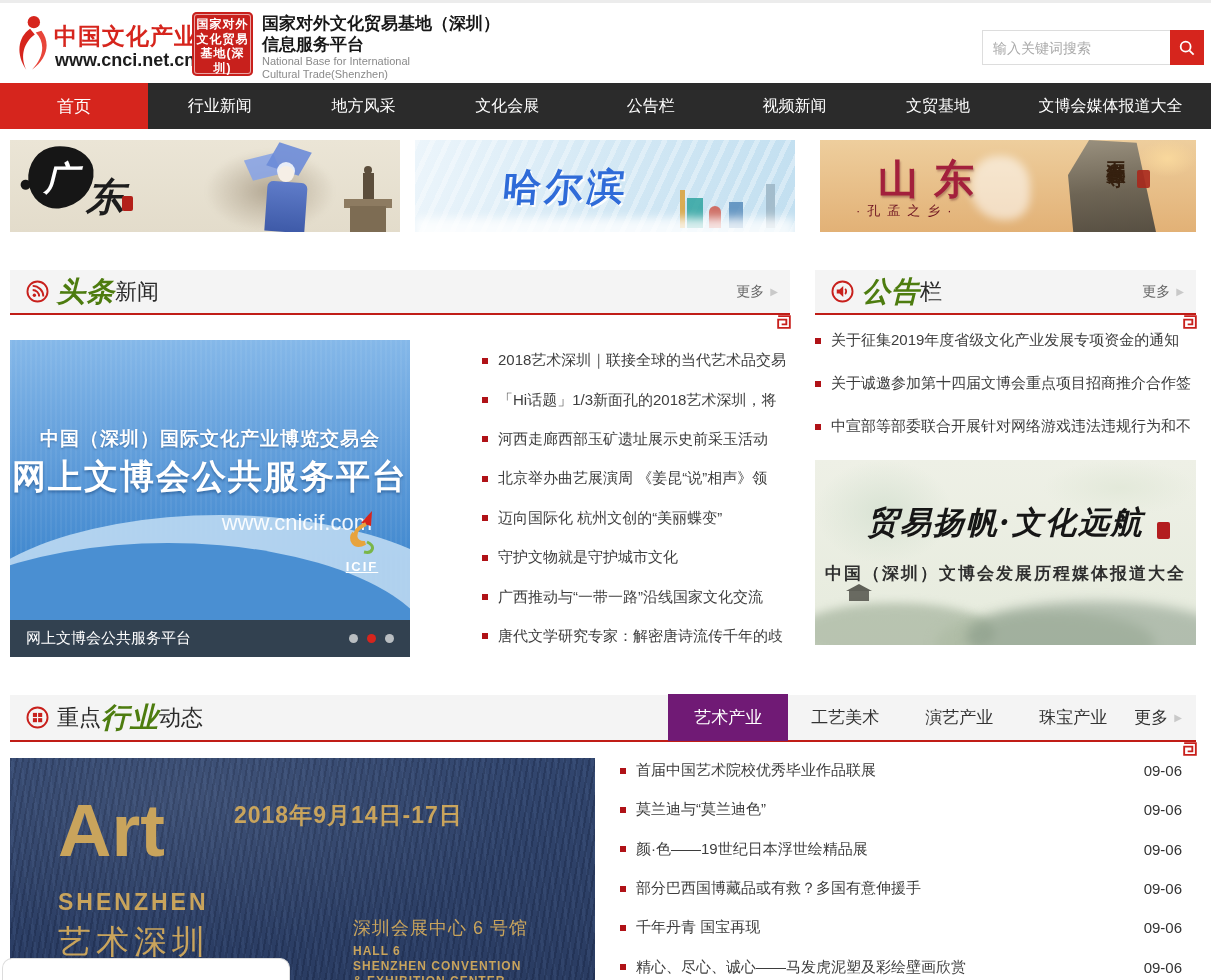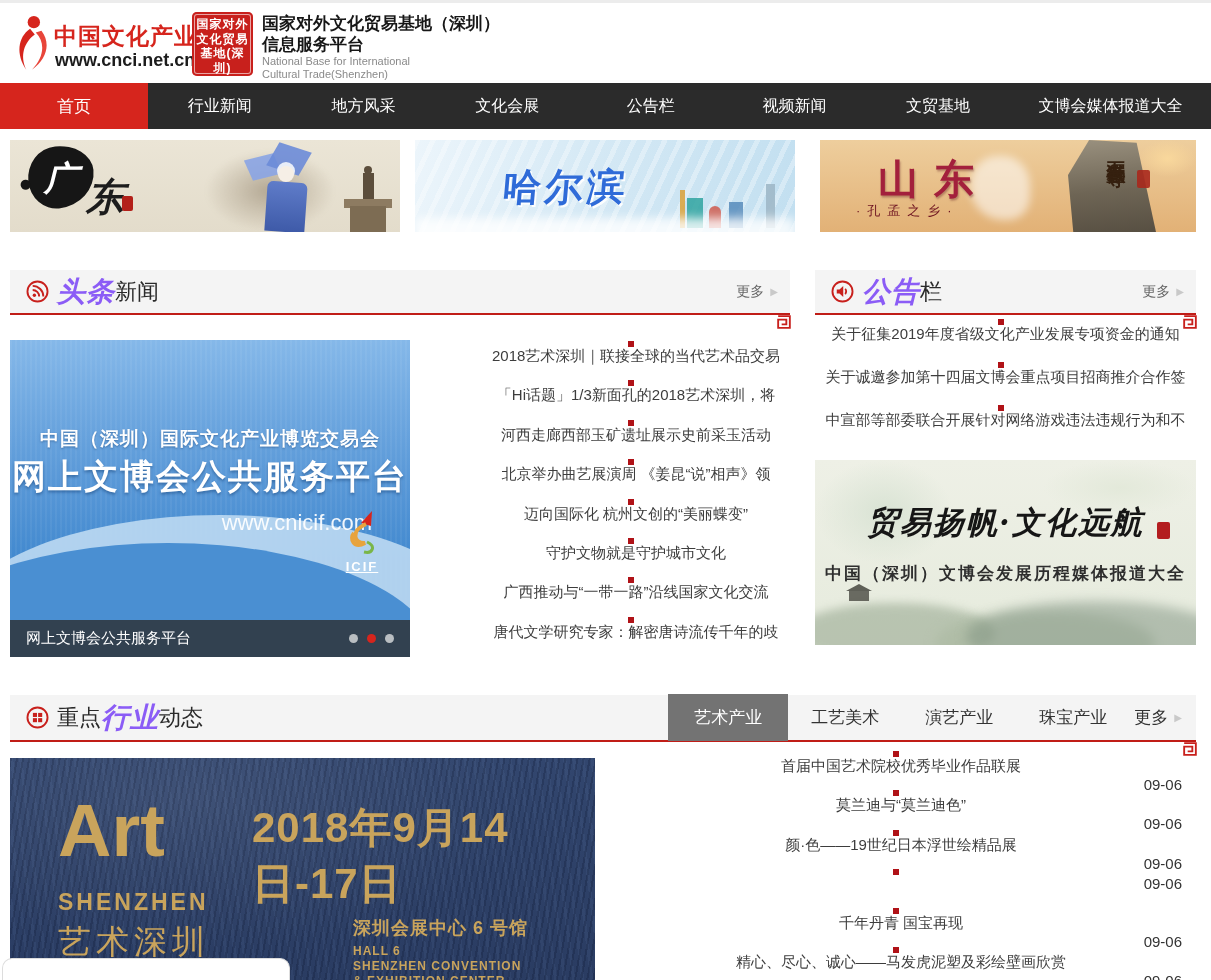--- a/index.html
+++ b/index.html
@@ -61,21 +61,21 @@
   .rb3 .stone { position:absolute; right:40px; top:0; width:88px; height:92px; background:linear-gradient(175deg,#9a917f,#6e6555 55%,#574f42); clip-path:polygon(24% 0,78% 3%,100% 100%,6% 100%,0 38%); }
   .rb3 .stone-text { position:absolute; right:66px; top:6px; writing-mode:vertical-rl; font-family:"DejaVu Serif",serif; font-weight:bold; font-size:19px; color:#35200f; letter-spacing:2px; }
   .rb3 .stone-seal { position:absolute; right:46px; top:30px; width:13px; height:18px; background:#a8281c; border-radius:2px; opacity:.9; }
   .rb3 .ghost { position:absolute; left:150px; top:16px; width:60px; height:64px; background:rgba(255,255,255,.55); border-radius:50% 50% 40% 60%; filter:blur(4px); }
   .rb3 .sname { position:absolute; left:58px; top:12px; font-family:"DejaVu Serif",serif; font-weight:bold; font-size:40px; color:#a3203c; letter-spacing:16px; text-shadow:1px 2px 2px rgba(90,20,30,.35); }
   .rb3 .ssub { position:absolute; left:36px; top:62px; font-size:13px; color:#6e1320; letter-spacing:7px; }
 
   
   .sec-hd { position:absolute; height:45px; background:#f4f4f4; border-bottom:2px solid #c01d17; display:flex; align-items:center; }
   .sec-ico { width:23px; height:23px; margin:0 8px 0 16px; flex:none; }
-  .t-cal { font-family:"DejaVu Serif",serif; font-style:italic; font-weight:bold; font-size:28px; color:#8b5cf6; letter-spacing:1px;text-align:center; }
+  .t-cal { font-family:"DejaVu Serif",serif; font-style:italic; font-weight:bold; font-size:28px; color:#4d7c0f; letter-spacing:1px;text-align:center; }
   .t-reg { font-size:22px; color:#2a2a2a; font-weight:500; }
   .more { margin-left:auto; display:flex; align-items:center; cursor:pointer; padding-right:12px; }
   .more .ml { font-size:14px; color:#666; }
   .more .ma { font-size:10px; color:#c9c9c9; margin-left:6px; }
   .orn { position:absolute; right:-1px; bottom:-16px; width:14px; height:14px; }
 
   
   .carousel { position:absolute; left:10px; top:340px; width:400px; height:317px; overflow:hidden; }
   .c-img { position:absolute; inset:0 0 37px 0; overflow:hidden; cursor:pointer;
     background:repeating-linear-gradient(90deg,rgba(255,255,255,.05) 0 2px,rgba(255,255,255,0) 2px 5px),
@@ -88,21 +88,21 @@
   .c-logo { position:absolute; right:22px; bottom:46px; width:52px; text-align:center; }
   .c-logo .lt { color:#fff; font-size:13px; letter-spacing:2px; font-weight:bold;text-decoration:underline; }
   .c-cap { position:absolute; left:0; bottom:0; width:100%; height:37px; background:rgba(33,49,65,.92); display:flex; align-items:center; padding:0 16px; }
   .c-cap .ct { color:#fff; font-size:15px; }
   .dots { margin-left:auto; display:flex; gap:9px; }
   .dot { width:9px; height:9px; border-radius:50%; background:#b9bec2; cursor:pointer; }
   .dot.active { background:#d6251d; }
 
   
   .news-list { position:absolute; list-style:none; }
-  .news-list li { display:flex; align-items:center; overflow:hidden; white-space:nowrap; font-size:15px; color:#3d3d3d; cursor:pointer;flex-direction:column; }
+  .news-list li { display:flex; align-items:center; overflow:hidden; white-space:nowrap; font-size:15px; color:#3d3d3d; cursor:pointer; }
   .blt { width:6px; height:6px; background:#b01217; margin-right:10px; flex:none; }
   .hl-list { left:482px; top:341px; width:308px; }
   .hl-list li { height:39.4px; }
   .nt-list { left:815px; top:319px; width:381px; }
   .nt-list li { height:43px; }
   .in-list { left:620px; top:751px; width:562px; }
   .in-list li { height:39.3px; }
   .in-list .dt { margin-left:auto; color:#333; font-size:15px; }
 
   
@@ -117,35 +117,35 @@
   .tb-house::before { content:""; position:absolute; left:-3px; top:-7px; border-left:13px solid transparent; border-right:13px solid transparent; border-bottom:7px solid #3c3c35; }
   .tb-cal { position:absolute; left:0; top:42px; width:100%; text-align:center; font-family:"DejaVu Serif",serif; font-style:italic; font-weight:bold; font-size:31px; color:#161616; letter-spacing:2px; }
   .tb-seal { position:absolute; right:26px; top:62px; width:13px; height:17px; background:#b31d1f; border-radius:2px; }
   .tb-sub { position:absolute; left:0; top:102px; width:100%; text-align:center; font-size:17px; font-weight:bold; color:#2e2e2e; letter-spacing:2px; }
 
   
   .ind-hd { left:10px; top:695px; width:1186px; height:47px; }
   .t-pre,.t-post { font-size:22px; color:#2a2a2a; font-weight:500; }
   .tabs { margin-left:auto; display:flex; align-items:stretch; height:47px; }
   .tab { display:flex; align-items:center; padding:0 23px; font-size:17px; color:#333; cursor:pointer; }
-  .tab.active { background:#737373; color:#fff; padding:0 26px; }
+  .tab.active { background:#701a75; color:#fff; padding:0 26px; }
   .tabs .more { padding-right:14px; margin-left:4px; }
   .tabs .ml { font-size:17px; color:#333; }
 
   
   .art-banner { position:absolute; left:10px; top:758px; width:585px; height:222px; overflow:hidden; cursor:pointer; color:#c9a45c;
     background:radial-gradient(ellipse at 30% 18%,rgba(255,255,255,.07),rgba(255,255,255,0) 60%),
                repeating-linear-gradient(100deg,rgba(8,16,40,.22) 0 2px,rgba(8,16,40,0) 2px 6px),
                repeating-linear-gradient(83deg,rgba(120,150,200,.08) 0 3px,rgba(120,150,200,0) 3px 9px),
                linear-gradient(180deg,#32466e 0%,#2a3c62 100%); }
   .ab-word { position:absolute; left:48px; top:30px; font-size:74px; font-weight:bold; letter-spacing:0; }
   .ab-en { position:absolute; left:48px; top:131px; font-size:23px; font-weight:bold; letter-spacing:3px; }
   .ab-zh { position:absolute; left:48px; top:162px; font-size:33px; font-weight:normal; letter-spacing:5px; }
-  .ab-date { position:absolute; left:242px; top:42px; font-size:42px; font-weight:bold; letter-spacing:1px; }
-  .ab-venue { position:absolute; left:343px; top:158px; font-size:18px; font-weight:bold; letter-spacing:1px;text-align:right; }
+  .ab-date { position:absolute; left:224px; top:42px; font-size:23px; font-weight:bold; letter-spacing:1px; }
+  .ab-venue { position:absolute; left:343px; top:158px; font-size:18px; font-weight:normal; letter-spacing:1px;text-align:right; }
   .ab-hall { position:absolute; left:343px; top:186px; font-size:12px; font-weight:bold; line-height:15px; letter-spacing:1px; }
 
   .float-box { position:absolute; left:2px; top:958px; width:288px; height:24px; background:#fff; border:1px solid #ddd; border-bottom:none; border-radius:10px 10px 0 0; z-index:50; }
 </style>
 </head>
 <body>
 
 <div class="page">
   <div class="topline"></div>
 
@@ -165,20 +165,29 @@
       <div class="micro">National Base for International Cultural Trade (Shenzhen)</div>
     </div>
 
     <div class="org">
       <div class="zh">国家对外文化贸易基地（深圳）</div>
       <div class="zh">信息服务平台</div>
       <div class="en">National Base for International</div>
       <div class="en">Cultural Trade(Shenzhen)</div>
     </div>
 
+    <div class="search-box">
+      <input class="search-input" type="text" placeholder="输入关键词搜索" style="">
+      <button class="search-btn">
+        <svg width="18" height="18" viewBox="0 0 20 20">
+          <circle cx="8.5" cy="8.5" r="5.5" fill="none" stroke="#fff" stroke-width="2"></circle>
+          <line x1="12.8" y1="12.8" x2="17.4" y2="17.4" stroke="#fff" stroke-width="2"></line>
+        </svg>
+      </button>
+    </div>
   </div>
 
   <div class="nav">
     <div class="nav-item first">首页</div>
     <div class="nav-item">行业新闻</div>
     <div class="nav-item">地方风采</div>
     <div class="nav-item">文化会展</div>
     <div class="nav-item">公告栏</div>
     <div class="nav-item">视频新闻</div>
     <div class="nav-item">文贸基地</div>
@@ -393,20 +402,21 @@
         <span>莫兰迪与“莫兰迪色”</span>
         <span class="dt">09-06</span>
       </li>
     <li>
         <span class="blt"></span>
         <span>颜·色——19世纪日本浮世绘精品展</span>
         <span class="dt">09-06</span>
       </li>
     <li>
         <span class="blt"></span>
+        <span>部分巴西国博藏品或有救？多国有意伸援手</span>
         <span class="dt">09-06</span>
       </li>
     <li>
         <span class="blt"></span>
         <span>千年丹青 国宝再现</span>
         <span class="dt">09-06</span>
       </li>
     <li>
         <span class="blt"></span>
         <span>精心、尽心、诚心——马发虎泥塑及彩绘壁画欣赏</span>

